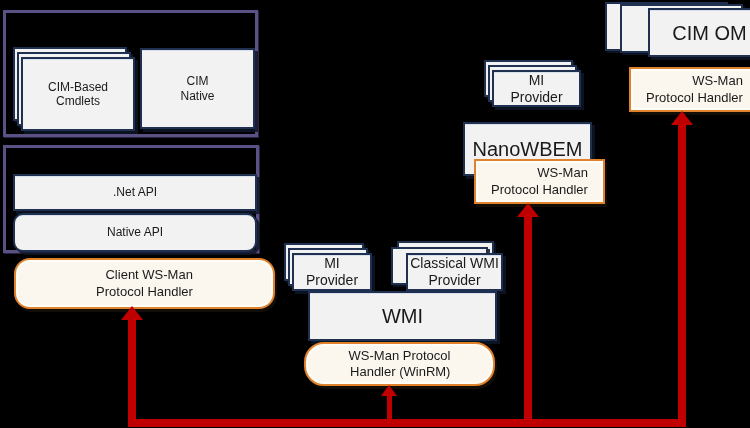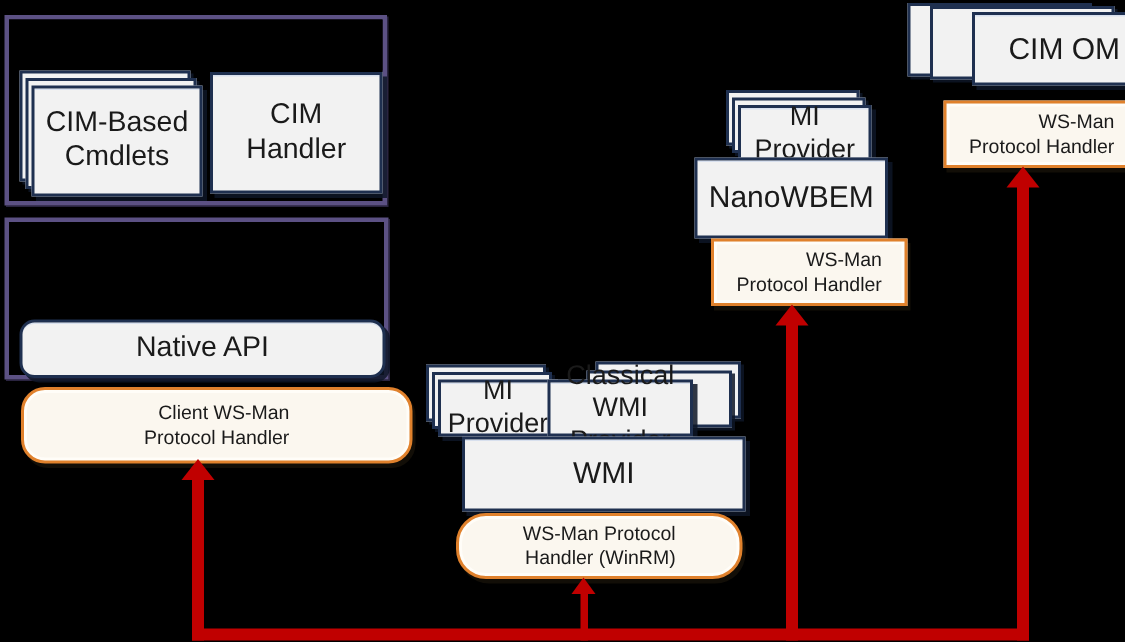--- a/index.html
+++ b/index.html
@@ -27,22 +27,22 @@
   }
   
   .obox{
     position:absolute;background:#fbf7ef;border:2px solid #e0812c;
     display:flex;align-items:center;justify-content:center;text-align:right;
     white-space:pre-line;line-height:1.25;
     box-shadow:2px 3px 0 rgba(20,15,8,.9), inset 0 0 0 2px #fffdf8;
     margin-left:12px;
   }
   .t-big{font-size:20px;}
-  .t-med{font-size:19px;}
-  .t-sm{font-size:18px;}
+  .t-med{font-size:12px;}
+  .t-sm{font-size:14px;}
   .t-h{font-size:13px;}
   
   .rline{position:absolute;background:#c00000;}
   .arrow-up{
     position:absolute;width:0;height:0;
     border-left:11px solid transparent;border-right:11px solid transparent;
     border-bottom:14px solid #c00000;
   }
   .arrow-up.small{
     border-left:8px solid transparent;border-right:8px solid transparent;
@@ -57,50 +57,51 @@
   <div class="pcontainer" style="left:3px;top:10px;width:249px;height:121px;">
     <div class="abs" style="left:0;top:0;width:100%;height:34px;background:#000;"></div>
   </div>
 
   <div class="sheet" style="left:13px;top:47px;width:110px;height:70px;"></div>
   <div class="sheet" style="left:17px;top:52px;width:110px;height:70px;"></div>
   <div class="wbox t-med" style="left:21px;top:57px;width:110px;height:70px;">CIM-Based
 Cmdlets</div>
 
   <div class="wbox t-med" style="left:140px;top:48px;width:111px;height:77px;">CIM
-Handler</div>
+Native</div>
 
   <div class="pcontainer" style="left:3px;top:145px;width:250px;height:102px;">
     <div class="abs" style="left:0;top:0;width:100%;height:24px;background:#000;"></div>
   </div>
+  <div class="wbox t-med" style="left:13px;top:174px;width:240px;height:33px;">.Net API</div>
   <div class="wbox t-med" style="left:13px;top:213px;width:240px;height:35px;border-radius:10px;">Native API</div>
 
   <div class="obox t-h" style="left:2px;top:258px;width:257px;height:47px;border-radius:16px;">Client WS-Man
 Protocol Handler</div>
 
   <div class="sheet" style="left:284px;top:243px;width:76px;height:34px;"></div>
   <div class="sheet" style="left:288px;top:248px;width:76px;height:34px;"></div>
   <div class="wbox t-sm" style="left:292px;top:253px;width:76px;height:34px;">MI
 Provider</div>
 
   <div class="sheet" style="left:397px;top:241px;width:93px;height:34px;"></div>
   <div class="sheet" style="left:391px;top:247px;width:93px;height:34px;"></div>
-  <div class="wbox t-sm" style="left:365px;top:253px;width:93px;height:34px;">Classical WMI
+  <div class="wbox t-sm" style="left:406px;top:253px;width:93px;height:34px;">Classical WMI
 Provider</div>
 
   <div class="wbox t-big" style="left:308px;top:291px;width:185px;height:46px;">WMI</div>
 
   <div class="obox t-h" style="left:292px;top:342px;width:187px;height:40px;border-radius:20px;">WS-Man Protocol
 Handler (WinRM)</div>
 
   <div class="sheet" style="left:484px;top:60px;width:85px;height:33px;"></div>
   <div class="sheet" style="left:488px;top:65px;width:85px;height:33px;"></div>
   <div class="wbox t-sm" style="left:492px;top:70px;width:85px;height:33px;">MI
 Provider</div>
-  <div class="wbox t-big" style="left:463px;top:105px;width:125px;height:50px;">NanoWBEM</div>
+  <div class="wbox t-big" style="left:463px;top:122px;width:125px;height:50px;">NanoWBEM</div>
   <div class="obox t-h" style="left:462px;top:159px;width:127px;height:41px;">WS-Man
 Protocol Handler</div>
 
   <div class="sheet" style="left:605px;top:2px;width:119px;height:45px;"></div>
   <div class="sheet" style="left:620px;top:4px;width:119px;height:45px;"></div>
   <div class="wbox t-big" style="left:613px;top:8px;width:119px;height:45px;margin-left:35px;">CIM OM</div>
   <div class="obox t-h" style="left:617px;top:67px;width:127px;height:41px;">WS-Man
 Protocol Handler</div>
 
   <div class="rline" style="left:128px;top:419px;width:558px;height:8px;"></div>

